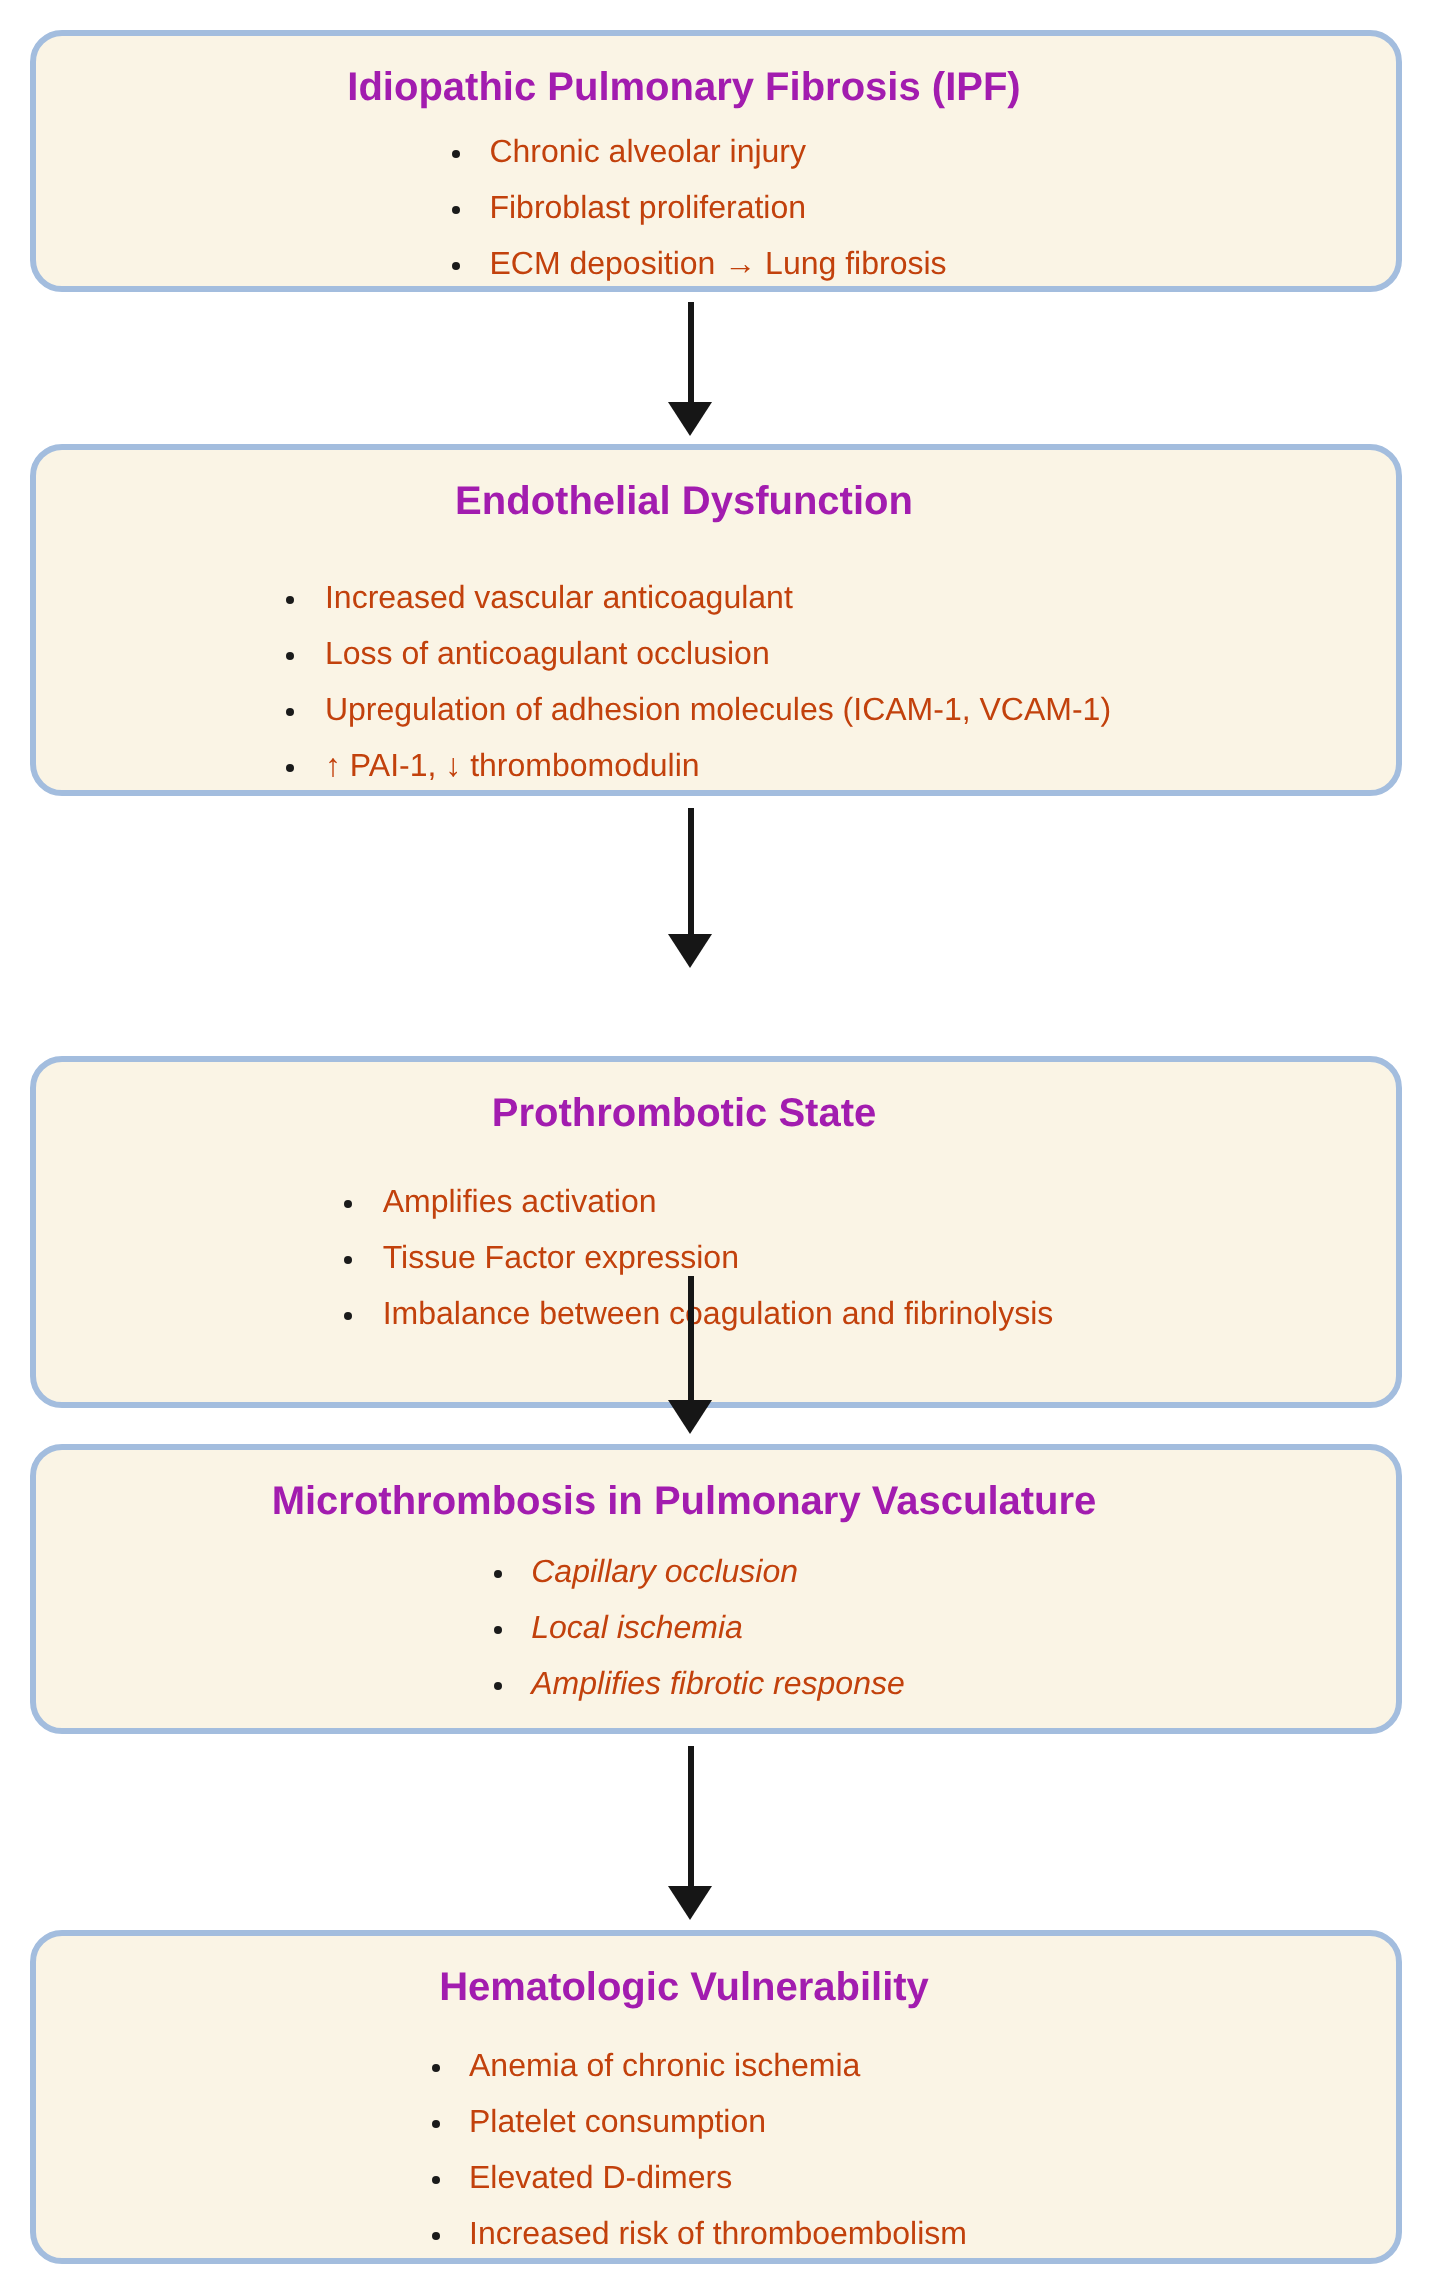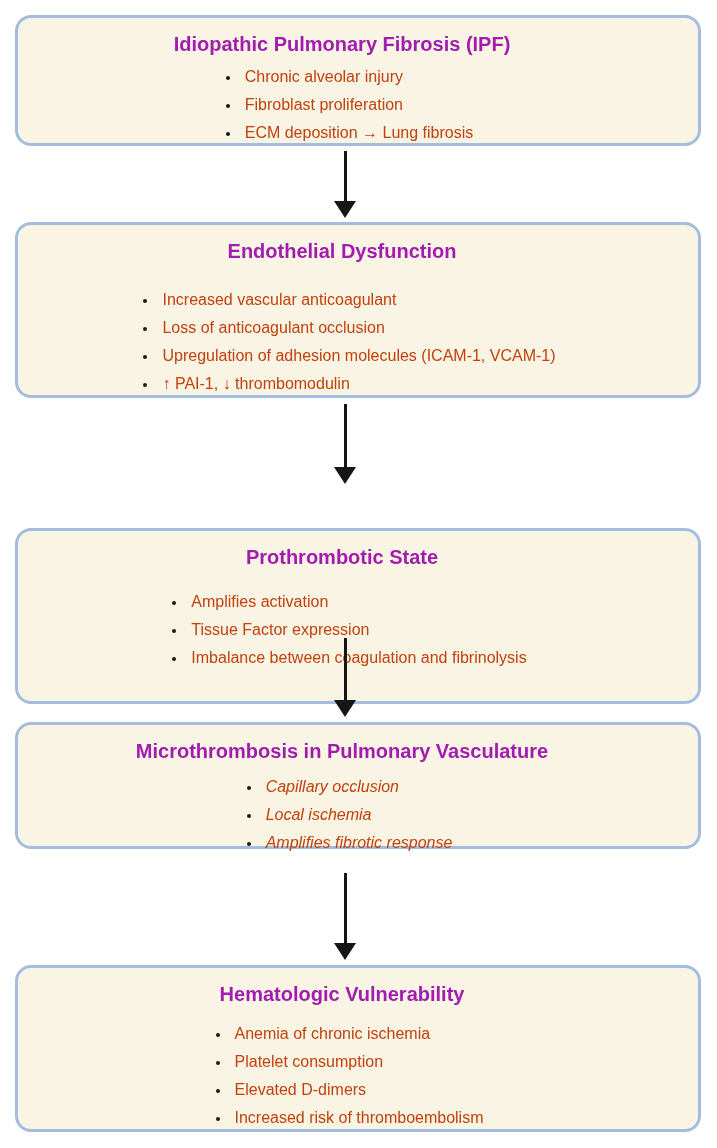--- a/index.html
+++ b/index.html
@@ -23,21 +23,21 @@
     box-sizing: border-box;
     background: #faf4e5;
     border: 3px solid #a3bdde;
     border-radius: 16px;
     padding: 9px 48px 10px 16px;
     text-align: center;
   }
   .box-1 { top: 15px;  height: 131px; }
   .box-2 { top: 222px; height: 176px; }
   .box-3 { top: 488px; height: 176px; margin-top: 40px; }
-  .box-4 { top: 722px; height: 127px; }
+  .box-4 { top: 722px; height: 145px; }
   .box-5 { top: 965px; height: 167px; }
 
   .box-title {
     font-size: 20px;
     font-weight: 700;
     line-height: 34px;
     color: #a21caf;
     white-space: nowrap;
   }
   .bullets {

